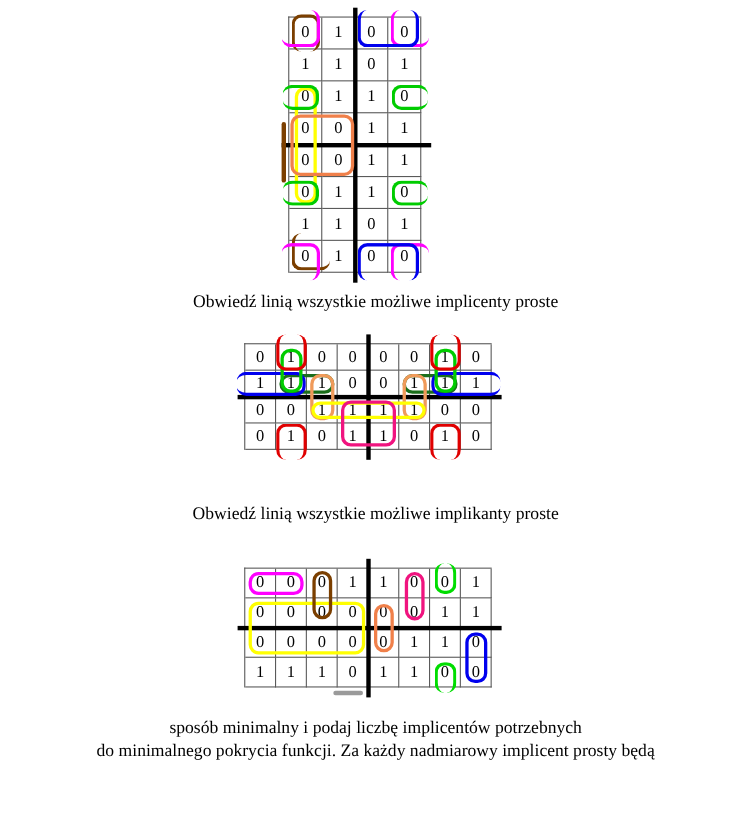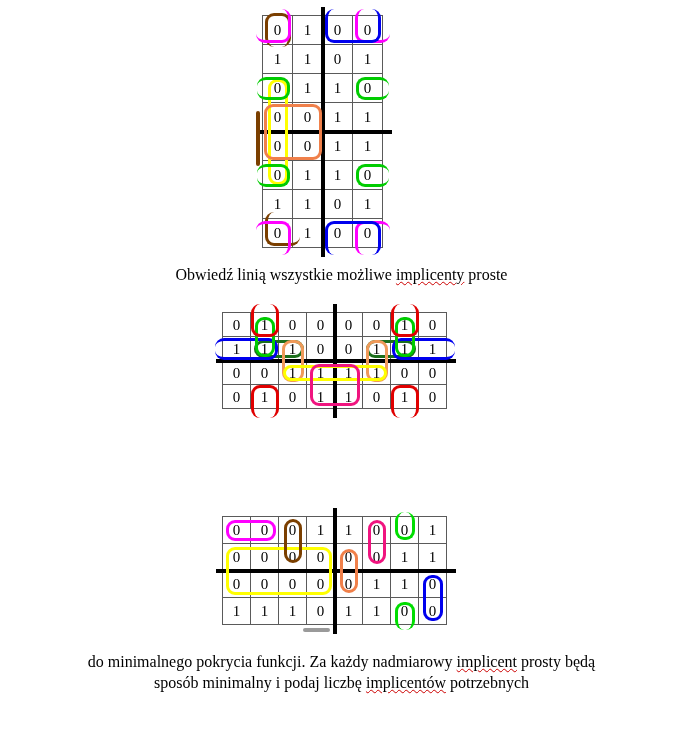--- a/index.html
+++ b/index.html
@@ -6,21 +6,21 @@
   #page{position:relative;width:683px;height:750px;background:#fff;overflow:hidden;
         font-family:"Liberation Serif", serif;color:#000;}
   .kmap{position:absolute;border-top:1px solid #5a5a5a;border-left:1px solid #5a5a5a;}
   .cell{position:absolute;box-sizing:border-box;border-right:1px solid #5a5a5a;border-bottom:1px solid #5a5a5a;
         text-align:center;font-size:15px;font-family:"Liberation Serif",serif;}
   .bar{position:absolute;background:#000;}
   .ov{position:absolute;box-sizing:border-box;border:3px solid;border-radius:9px;}
   .ln{position:absolute;border-radius:2px;}
   .caption{position:absolute;width:100%;text-align:center;font-size:16px;}
   .footer{position:absolute;width:100%;text-align:center;font-size:16px;line-height:21px;}
-  .sq{text-decoration:underline;text-decoration-style:wavy;text-decoration-color:#cc0000;text-decoration-thickness:1px;}
+  .sq{text-decoration-style:wavy;text-decoration-color:#cc0000;text-decoration-thickness:1px;}
 </style>
 </head>
 <body>
 
 <div id="page">
 
   <div class="kmap" style="left: 262px; top: 15px; width: 120px; height: 232px;">
       <div class="cell" style="left: 0px; top: 0px; width: 30px; height: 29px; line-height: 29px;">0</div>
       <div class="cell" style="left: 30px; top: 0px; width: 30px; height: 29px; line-height: 29px;">1</div>
       <div class="cell" style="left: 60px; top: 0px; width: 30px; height: 29px; line-height: 29px;">0</div>
@@ -118,20 +118,21 @@
       <div class="ov" style="border-left-style: none; left: -8px; top: 25px; width: 63px; height: 22px; border-color: rgb(0, 0, 238);"></div>
       <div class="ov" style="border-right-style: none; left: 169px; top: 25px; width: 63px; height: 22px; border-color: rgb(0, 0, 238);"></div>
       <div class="ov" style="left: 32px; top: 4px; width: 20px; height: 40px; border-color: rgb(0, 204, 0);"></div>
       <div class="ov" style="left: 172px; top: 4px; width: 20px; height: 40px; border-color: rgb(0, 204, 0);"></div>
       <div class="ov" style="border-top-style: none; left: 28px; top: -9px; width: 28px; height: 33px; border-color: rgb(224, 0, 0);"></div>
       <div class="ov" style="border-bottom-style: none; left: 28px; top: 72px; width: 28px; height: 33px; border-color: rgb(224, 0, 0);"></div>
       <div class="ov" style="border-top-style: none; left: 168px; top: -9px; width: 28px; height: 33px; border-color: rgb(224, 0, 0);"></div>
       <div class="ov" style="border-bottom-style: none; left: 168px; top: 72px; width: 28px; height: 33px; border-color: rgb(224, 0, 0);"></div>
     </div>
 
+  <div class="caption" style="top:459px;"><span>Obwiedź linią wszystkie możliwe </span><span class="sq">implikanty</span><span> proste</span></div>
 
   <div class="kmap" style="left: 222px; top: 516px; width: 224px; height: 108px;">
       <div class="cell" style="left: 0px; top: 0px; width: 28px; height: 27px; line-height: 27px;">0</div>
       <div class="cell" style="left: 28px; top: 0px; width: 28px; height: 27px; line-height: 27px;">0</div>
       <div class="cell" style="left: 56px; top: 0px; width: 28px; height: 27px; line-height: 27px;">0</div>
       <div class="cell" style="left: 84px; top: 0px; width: 28px; height: 27px; line-height: 27px;">1</div>
       <div class="cell" style="left: 112px; top: 0px; width: 28px; height: 27px; line-height: 27px;">1</div>
       <div class="cell" style="left: 140px; top: 0px; width: 28px; height: 27px; line-height: 27px;">0</div>
       <div class="cell" style="left: 168px; top: 0px; width: 28px; height: 27px; line-height: 27px;">0</div>
       <div class="cell" style="left: 196px; top: 0px; width: 28px; height: 27px; line-height: 27px;">1</div>
@@ -166,17 +167,17 @@
       <div class="ov" style="left: 61px; top: 2px; width: 18px; height: 44px; border-color: rgb(123, 63, 0);"></div>
       <div class="ov" style="left: 117px; top: 32px; width: 18px; height: 44px; border-color: rgb(240, 128, 74);"></div>
       <div class="ov" style="left: 145px; top: 3px; width: 18px; height: 44px; border-color: rgb(240, 20, 127);"></div>
       <div class="ov" style="border-top-style: none; left: 172px; top: -5px; width: 20px; height: 28px; border-color: rgb(0, 221, 0);"></div>
       <div class="ov" style="border-bottom-style: none; left: 172px; top: 85px; width: 20px; height: 28px; border-color: rgb(0, 221, 0);"></div>
       <div class="ov" style="left: 200px; top: 58px; width: 20px; height: 46px; border-color: rgb(0, 0, 238);"></div>
       <div class="ln" style="left: 80px; top: 111px; width: 27px; height: 4px; background: rgb(154, 154, 154);"></div>
     </div>
 
   <div class="footer" style="top:651px;">
+    <div><span>sposób minimalny i podaj liczbę </span><span class="sq">implicentów</span><span> potrzebnych</span></div>
     <div><span>do minimalnego pokrycia funkcji. Za każdy nadmiarowy </span><span class="sq">implicent</span><span> prosty będą</span></div>
-    <div><span>sposób minimalny i podaj liczbę </span><span class="sq">implicentów</span><span> potrzebnych</span></div>
   </div>
 
 </div>
 
 </body></html>

